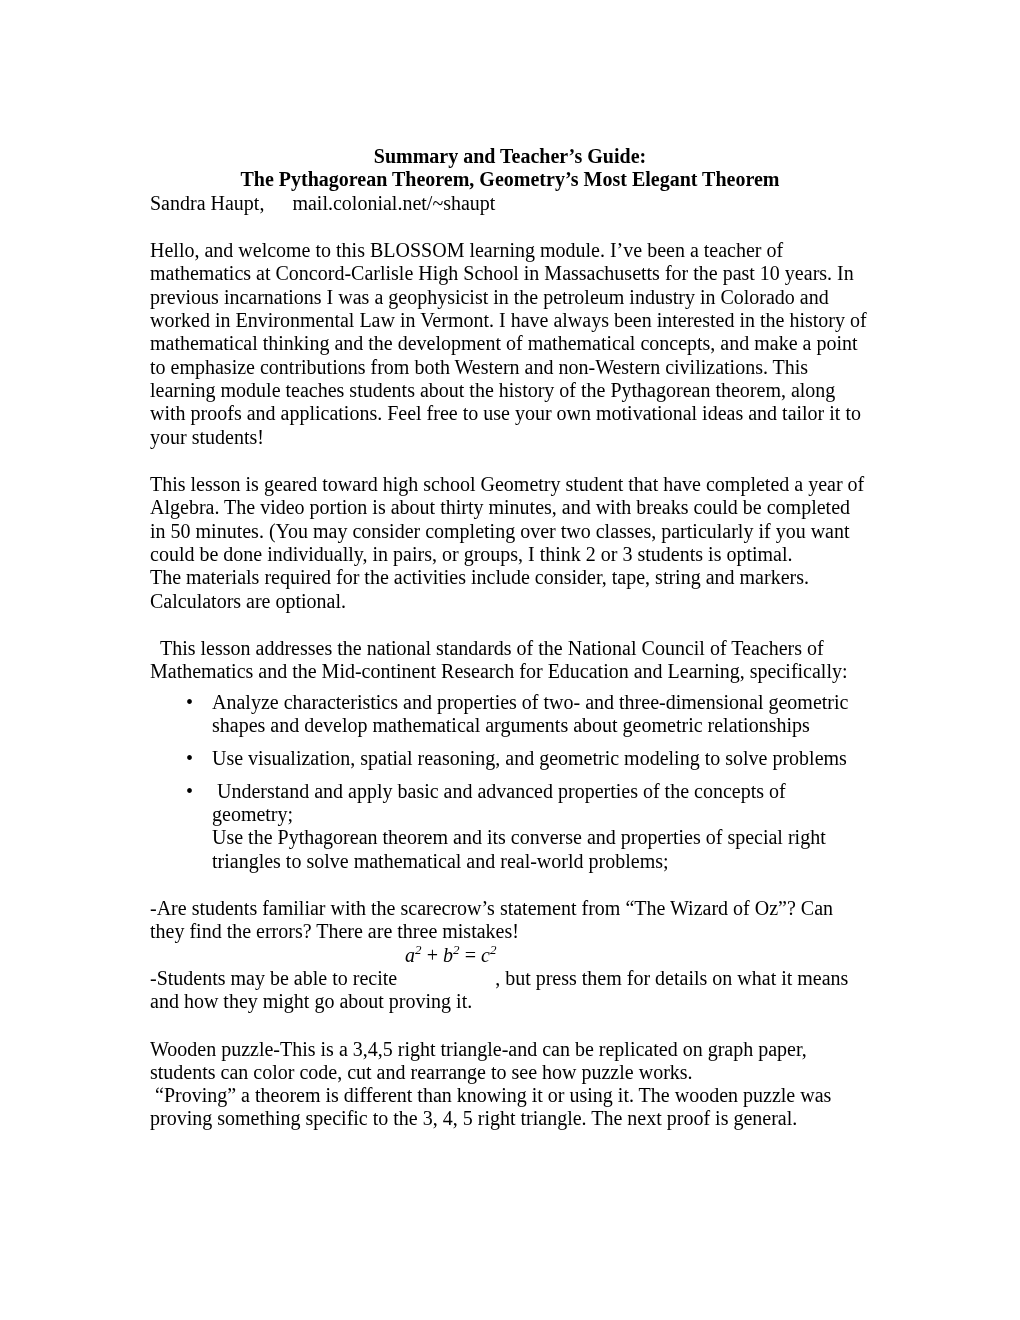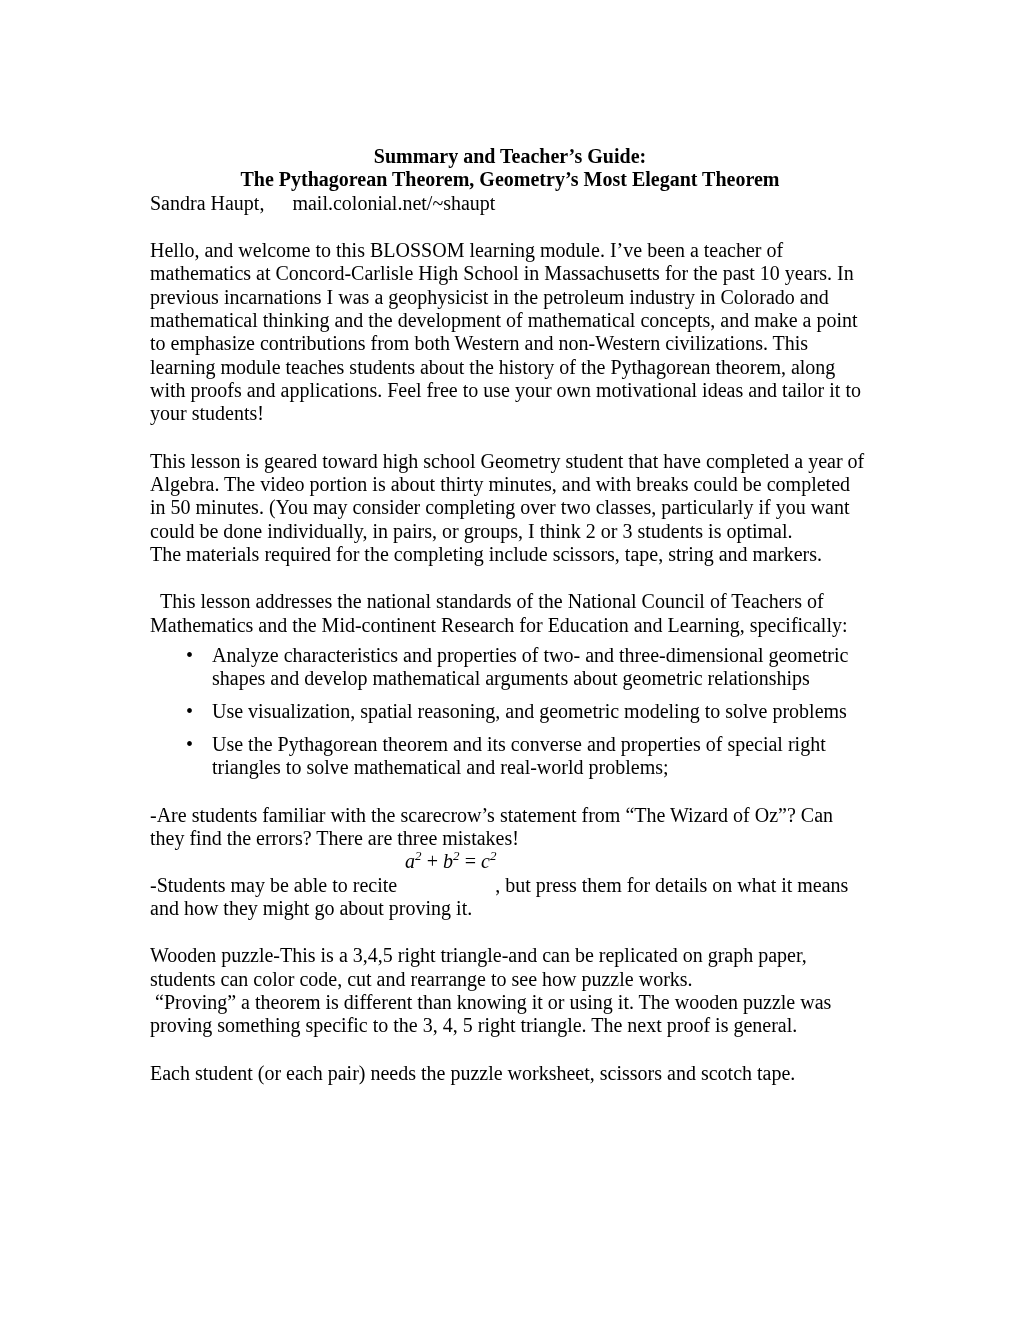--- a/index.html
+++ b/index.html
@@ -37,33 +37,35 @@
   <div class="title-block">
     <div class="tl title-line">Summary and Teacher’s Guide:</div>
     <div class="tl title-line">The Pythagorean Theorem, Geometry’s Most Elegant Theorem</div>
     <div class="tl byline"><span>Sandra Haupt,</span><span class="author-gap"></span><span>mail.colonial.net/~shaupt</span></div>
   </div>
 
   <div class="block-gap">
       <div class="tl">Hello, and welcome to this BLOSSOM learning module. I’ve been a teacher of</div>
       <div class="tl">mathematics at Concord-Carlisle High School in Massachusetts for the past 10 years. In</div>
       <div class="tl">previous incarnations I was a geophysicist in the petroleum industry in Colorado and</div>
+      <div class="tl">worked in Environmental Law in Vermont. I have always been interested in the history of</div>
       <div class="tl">mathematical thinking and the development of mathematical concepts, and make a point</div>
       <div class="tl">to emphasize contributions from both Western and non-Western civilizations. This</div>
       <div class="tl">learning module teaches students about the history of the Pythagorean theorem, along</div>
       <div class="tl">with proofs and applications. Feel free to use your own motivational ideas and tailor it to</div>
       <div class="tl">your students!</div>
     </div>
 
   <div class="block-gap">
       <div class="tl">This lesson is geared toward high school Geometry student that have completed a year of</div>
       <div class="tl">Algebra. The video portion is about thirty minutes, and with breaks could be completed</div>
       <div class="tl">in 50 minutes. (You may consider completing over two classes, particularly if you want</div>
       <div class="tl">could be done individually, in pairs, or groups, I think 2 or 3 students is optimal.</div>
-      <div class="tl">The materials required for the completing include scissors, tape, string and markers.</div>
+      <div class="tl">The materials required for the activities include consider, tape, string and markers.</div>
+      <div class="tl">Calculators are optional.</div>
     </div>
 
   <div class="block-gap">
       <div class="tl">  This lesson addresses the national standards of the National Council of Teachers of</div>
       <div class="tl">Mathematics and the Mid-continent Research for Education and Learning, specifically:</div>
     </div>
 
   <div class="bullets">
     <div class="bullet-item">
       <span class="bullet-dot">•</span>
@@ -74,20 +76,21 @@
     </div>
     <div class="bullet-item">
       <span class="bullet-dot">•</span>
       <div>
           <div class="tl">Use visualization, spatial reasoning, and geometric modeling to solve problems</div>
         </div>
     </div>
     <div class="bullet-item">
       <span class="bullet-dot">•</span>
       <div>
+          <div class="tl"> Understand and apply basic and advanced properties of the concepts of geometry;</div>
           <div class="tl">Use the Pythagorean theorem and its converse and properties of special right</div>
           <div class="tl">triangles to solve mathematical and real-world problems;</div>
         </div>
     </div>
   </div>
 
   <div class="block-gap">
       <div class="tl">-Are students familiar with the scarecrow’s statement from “The Wizard of Oz”? Can</div>
       <div class="tl">they find the errors? There are three mistakes!</div>
     </div>
@@ -99,17 +102,14 @@
     <div class="tl">and how they might go about proving it.</div>
   </div>
 
   <div class="block-gap">
       <div class="tl">Wooden puzzle-This is a 3,4,5 right triangle-and can be replicated on graph paper,</div>
       <div class="tl">students can color code, cut and rearrange to see how puzzle works.</div>
       <div class="tl"> “Proving” a theorem is different than knowing it or using it. The wooden puzzle was</div>
       <div class="tl">proving something specific to the 3, 4, 5 right triangle. The next proof is general.</div>
     </div>
 
-  <div class="block-gap">
-      <div class="tl">Each student (or each pair) needs the puzzle worksheet, scissors and scotch tape.</div>
-    </div>
 
 </div>
 
 </body></html>

